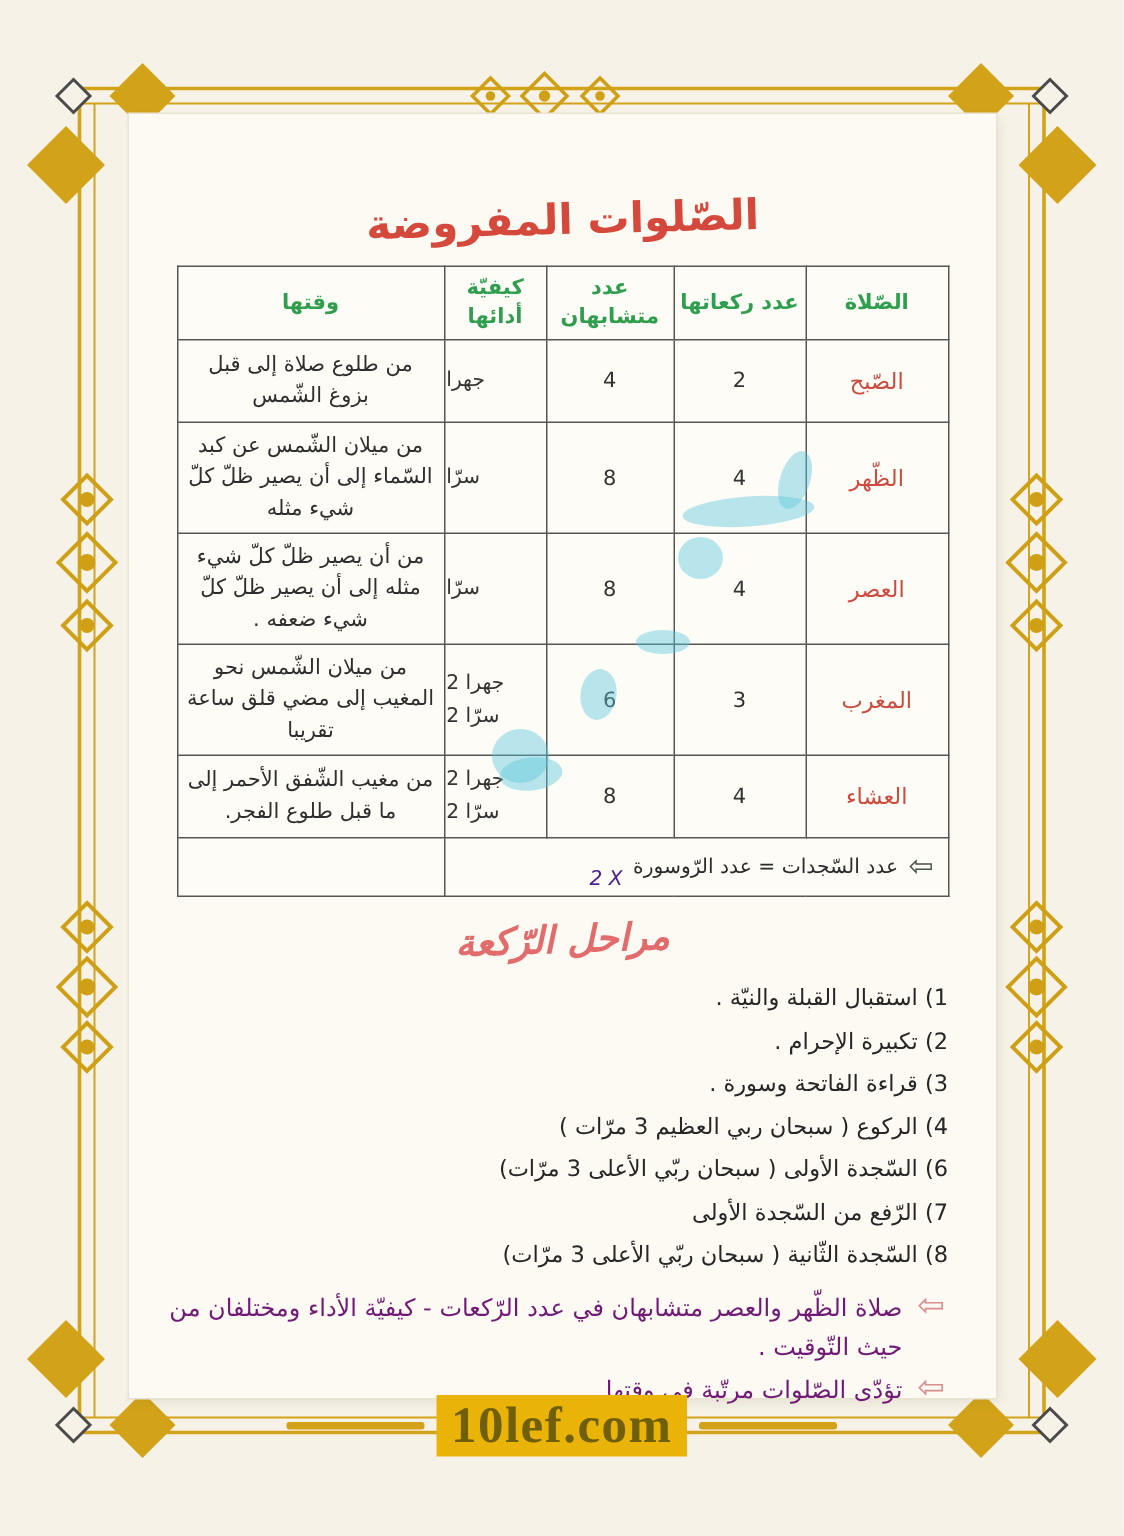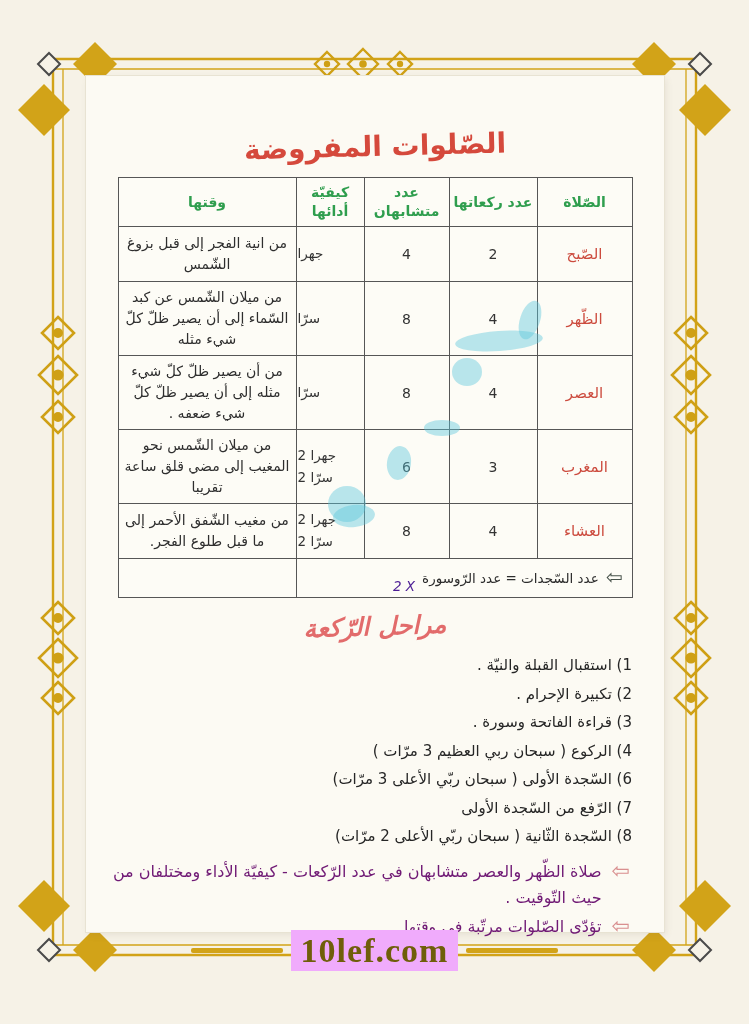--- a/index.html
+++ b/index.html
@@ -51,21 +51,21 @@
   .note-arrow{color:#d98f8f;font-size:22px;line-height:24px;flex:0 0 auto;}
   .note-text{font-size:16px;line-height:26px;color:#701a75;text-align:right;}
   .pagenum{text-align:center;margin-top:14px;color:#4a4a4a;font-size:13px;}
   .brand{
     position:absolute;left:0;right:0;top:930px;z-index:3;
     display:flex;align-items:center;justify-content:center;gap:8px;
   }
   .brand-line{width:92px;height:5px;background:#d2a318;border-radius:2px;}
   .brand-text{
     font-family:"Liberation Serif", serif;font-size:34px;font-weight:bold;
-    color:#6f5e0a;letter-spacing:1px;background:#f0abfc;padding:2px 10px;line-height:1.1;
+    color:#6f5e0a;letter-spacing:1px;background:#eab308;padding:2px 10px;line-height:1.1;
   }
   .scribble{position:absolute;background:#58c6db;opacity:0.42;border-radius:50%;z-index:4;pointer-events:none;}
   .s1{left:455px;top:331px;width:88px;height:20px;transform:rotate(-4deg);}
   .s2{left:452px;top:358px;width:30px;height:28px;}
   .s3{left:520px;top:300px;width:20px;height:40px;transform:rotate(18deg);}
   .s4{left:424px;top:420px;width:36px;height:16px;}
   .s5{left:387px;top:446px;width:24px;height:34px;transform:rotate(8deg);}
   .s6{left:328px;top:486px;width:38px;height:36px;}
   .s7{left:333px;top:505px;width:42px;height:22px;transform:rotate(-6deg);}
 </style>
@@ -159,21 +159,21 @@
           <th>كيفيّة أدائها</th>
           <th>وقتها</th>
         </tr>
         <tr class="prayer-row">
           <td class="prayer">الصّبح</td>
           <td class="num">2</td>
           <td class="num">4</td>
           <td class="kayf">
             <div>جهرا</div>
           </td>
-          <td class="waqt">من انية الفجر إلى قبل بزوغ الشّمس</td>
+          <td class="waqt">من طلوع صلاة إلى قبل بزوغ الشّمس</td>
         </tr>
         <tr class="prayer-row">
           <td class="prayer">الظّهر</td>
           <td class="num">4</td>
           <td class="num">8</td>
           <td class="kayf">
             <div>سرّا</div>
           </td>
           <td class="waqt">من ميلان الشّمس عن كبد السّماء إلى أن يصير ظلّ كلّ شيء مثله</td>
         </tr>
@@ -223,21 +223,21 @@
 
   <h2 class="section-title">مراحل الرّكعة</h2>
 
   <ol class="steps" id="steps-list">
       <li class="step">1) استقبال القبلة والنيّة .</li>
       <li class="step">2) تكبيرة الإحرام .</li>
       <li class="step">3) قراءة الفاتحة وسورة .</li>
       <li class="step">4) الركوع ( سبحان ربي العظيم 3 مرّات )</li>
       <li class="step">6) السّجدة الأولى  ( سبحان ربّي الأعلى 3 مرّات)</li>
       <li class="step">7) الرّفع من السّجدة الأولى</li>
-      <li class="step">8) السّجدة الثّانية  ( سبحان ربّي الأعلى 2 مرّات)</li>
+      <li class="step">8) السّجدة الثّانية  ( سبحان ربّي الأعلى 3 مرّات)</li>
     </ol>
 
   <div class="notes" id="notes-area">
       <div class="note">
         <span class="note-arrow">⇦</span>
         <span class="note-text">صلاة الظّهر والعصر متشابهان في عدد الرّكعات  - كيفيّة الأداء ومختلفان من حيث التّوقيت .</span>
       </div>
       <div class="note">
         <span class="note-arrow">⇦</span>
         <span class="note-text">تؤدّى الصّلوات مرتّبة في وقتها .</span>

